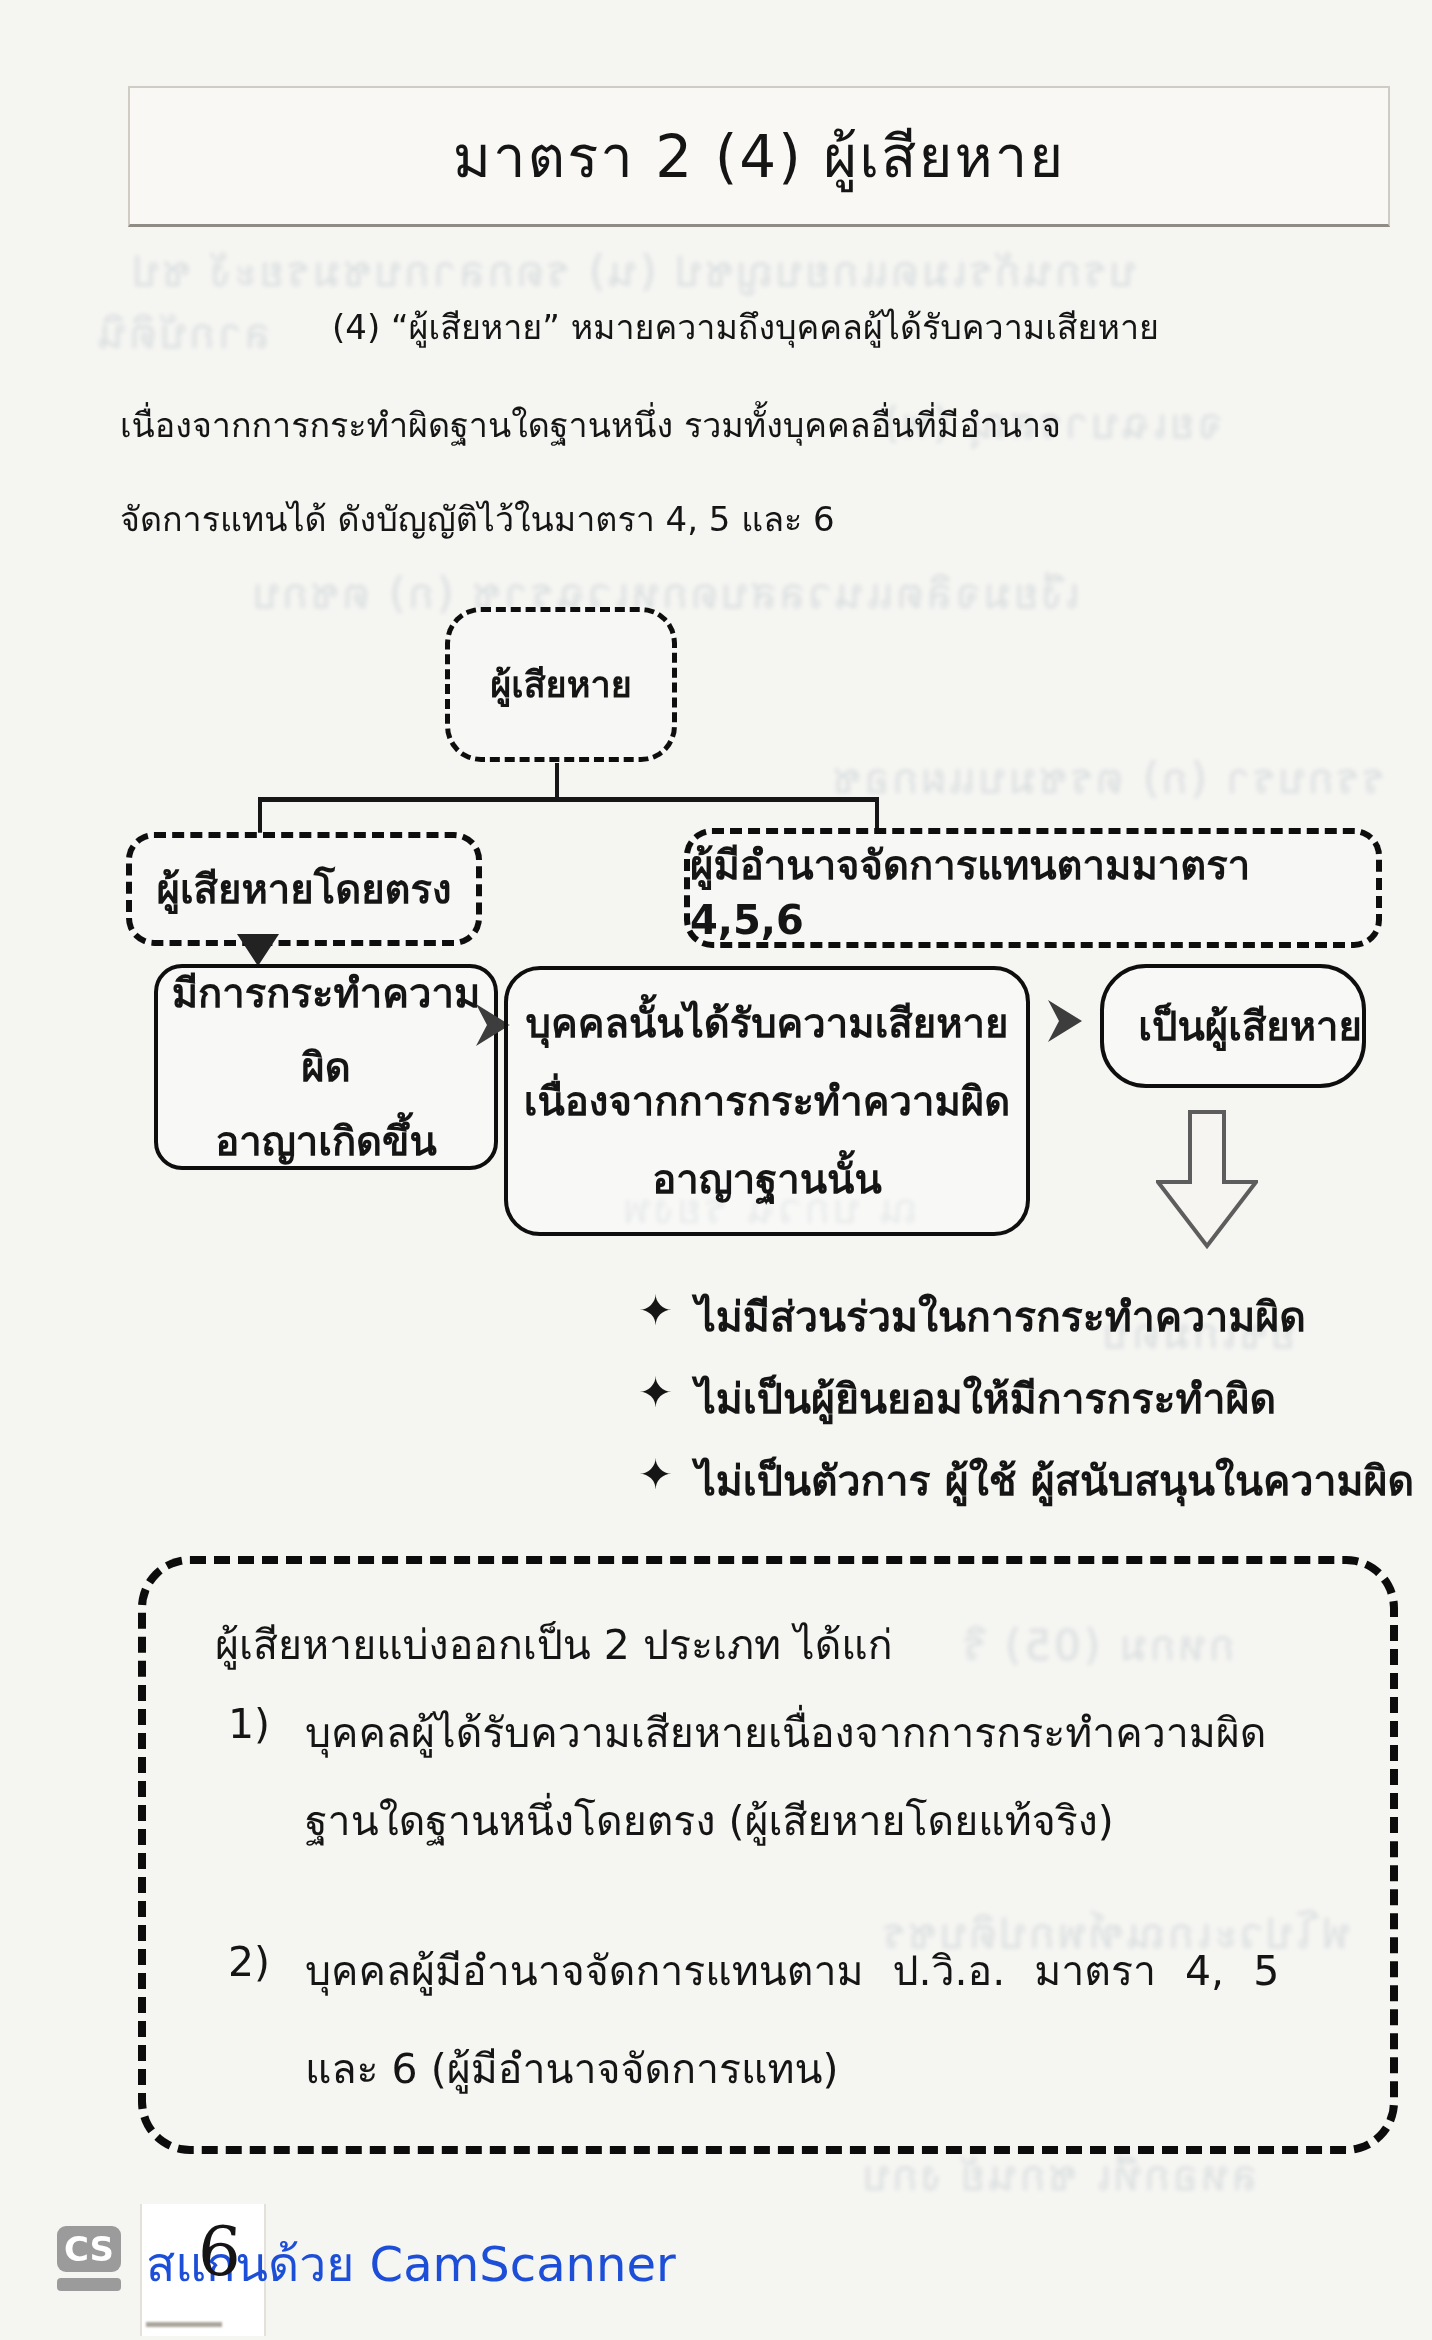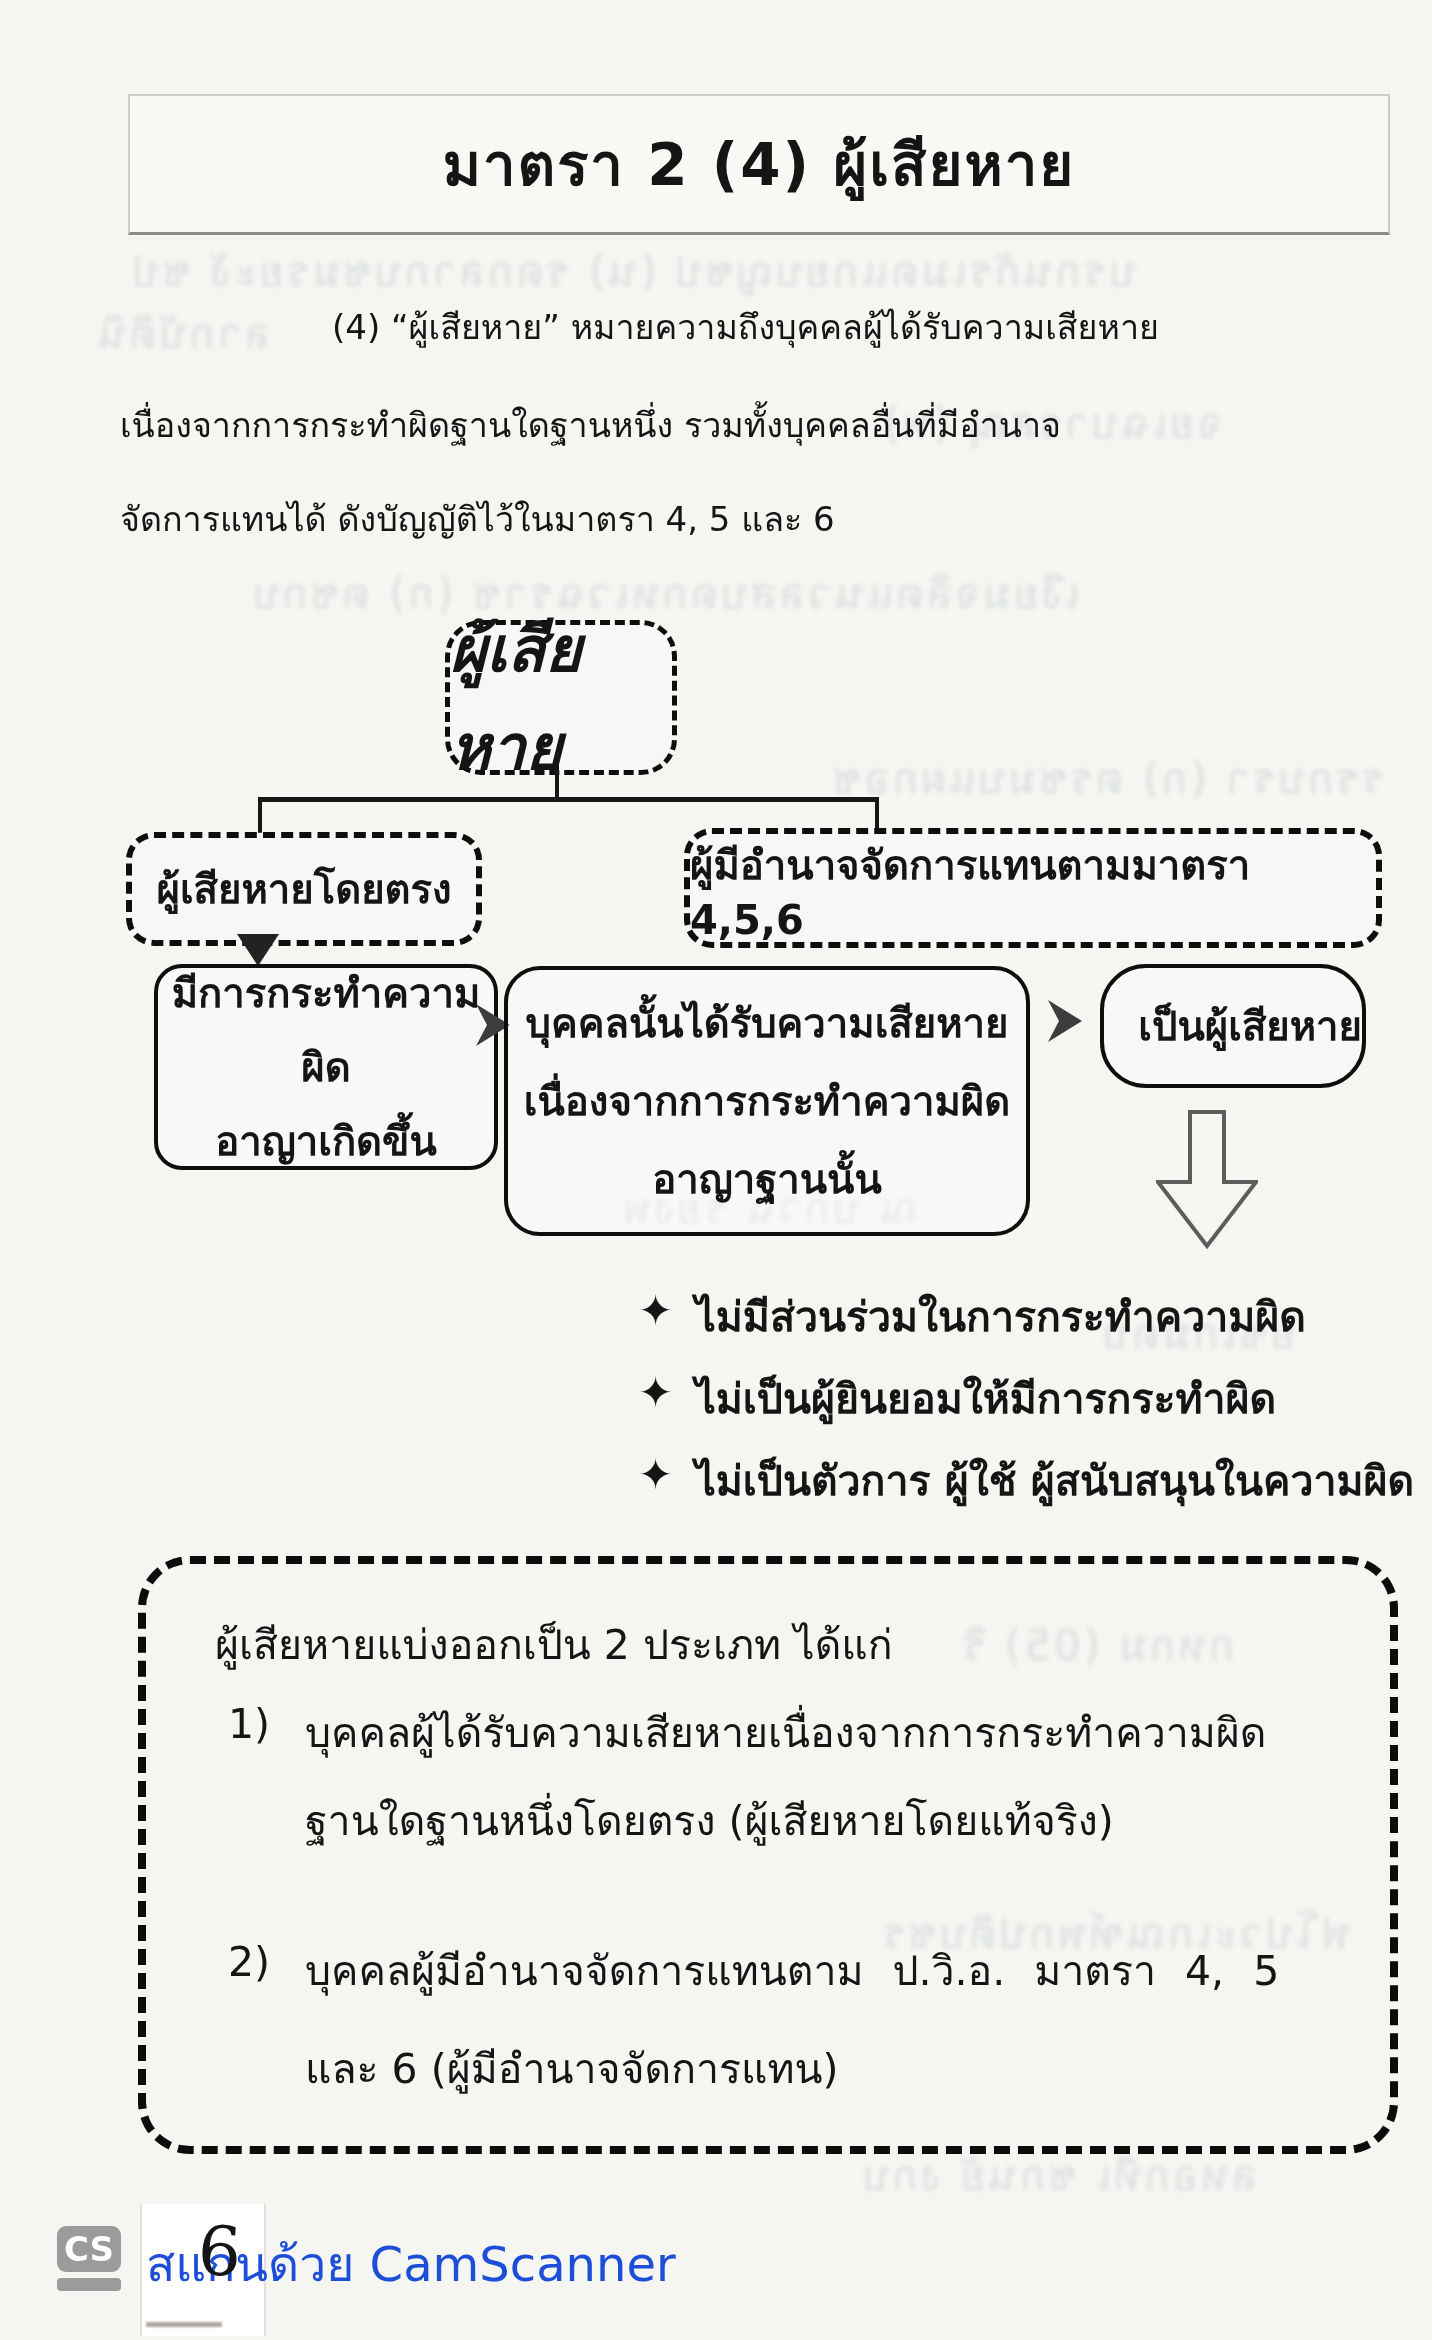--- a/index.html
+++ b/index.html
@@ -18,25 +18,25 @@
     color:#8fa3ad;
     opacity:.26;
     filter:blur(2px);
     transform:scaleX(-1);
     font-size:42px;
     white-space:nowrap;
     pointer-events:none;
     letter-spacing:3px;
   }
   .title-box{
-    left:128px;top:94px;width:1258px;height:136px;
+    left:128px;top:86px;width:1258px;height:136px;
     border:2px solid #cfccc4;border-bottom:3px solid #8f8c85;
     background:#f9f8f5;
     display:flex;align-items:center;justify-content:center;
-    font-size:58px;font-weight:700;letter-spacing:2px;
+    font-size:58px;font-weight:400;letter-spacing:2px;
   }
   .para-line{font-size:34px;font-weight:500;white-space:nowrap;}
   .dash-box{
     border:6px dashed #0e0e0e;border-radius:28px;
     display:flex;align-items:center;justify-content:center;
     font-weight:600;background:rgba(255,255,255,.25);
   }
   .solid-box{
     border:4px solid #0e0e0e;border-radius:28px;
     display:flex;flex-direction:column;align-items:center;justify-content:center;
@@ -69,21 +69,21 @@
   <div class="bleed" style="left:860px;top:2142px;">ลหอกทีเ ชกนยั งกบ</div>
 
   <div class="abs title-box">
     <span>มาตรา 2 (4) ผู้เสียหาย</span>
   </div>
 
   <div class="abs para-line" style="left:332px;top:300px;">(4)  “ผู้เสียหาย” หมายความถึงบุคคลผู้ได้รับความเสียหาย</div>
   <div class="abs para-line" style="left:120px;top:398px;">เนื่องจากการกระทำผิดฐานใดฐานหนึ่ง รวมทั้งบุคคลอื่นที่มีอำนาจ</div>
   <div class="abs para-line" style="left:120px;top:492px;">จัดการแทนได้ ดังบัญญัติไว้ในมาตรา 4, 5 และ 6</div>
 
-  <div class="abs dash-box" style="left:445px;top:620px;width:222px;height:145px;border-width:5px;border-radius:36px;font-size:62px;font-style:italic;">
+  <div class="abs dash-box" style="left:445px;top:607px;width:222px;height:145px;border-width:5px;border-radius:36px;font-size:36px;">
     <span>ผู้เสียหาย</span>
   </div>
 
   <div class="abs conn" style="left:555px;top:763px;width:4px;height:37px;"></div>
   <div class="abs conn" style="left:258px;top:797px;width:621px;height:5px;"></div>
   <div class="abs conn" style="left:258px;top:797px;width:4px;height:36px;"></div>
   <div class="abs conn" style="left:875px;top:797px;width:4px;height:33px;"></div>
 
   <div class="abs dash-box" style="left:126px;top:832px;width:344px;height:102px;font-size:40px;">
     <span>ผู้เสียหายโดยตรง</span>

